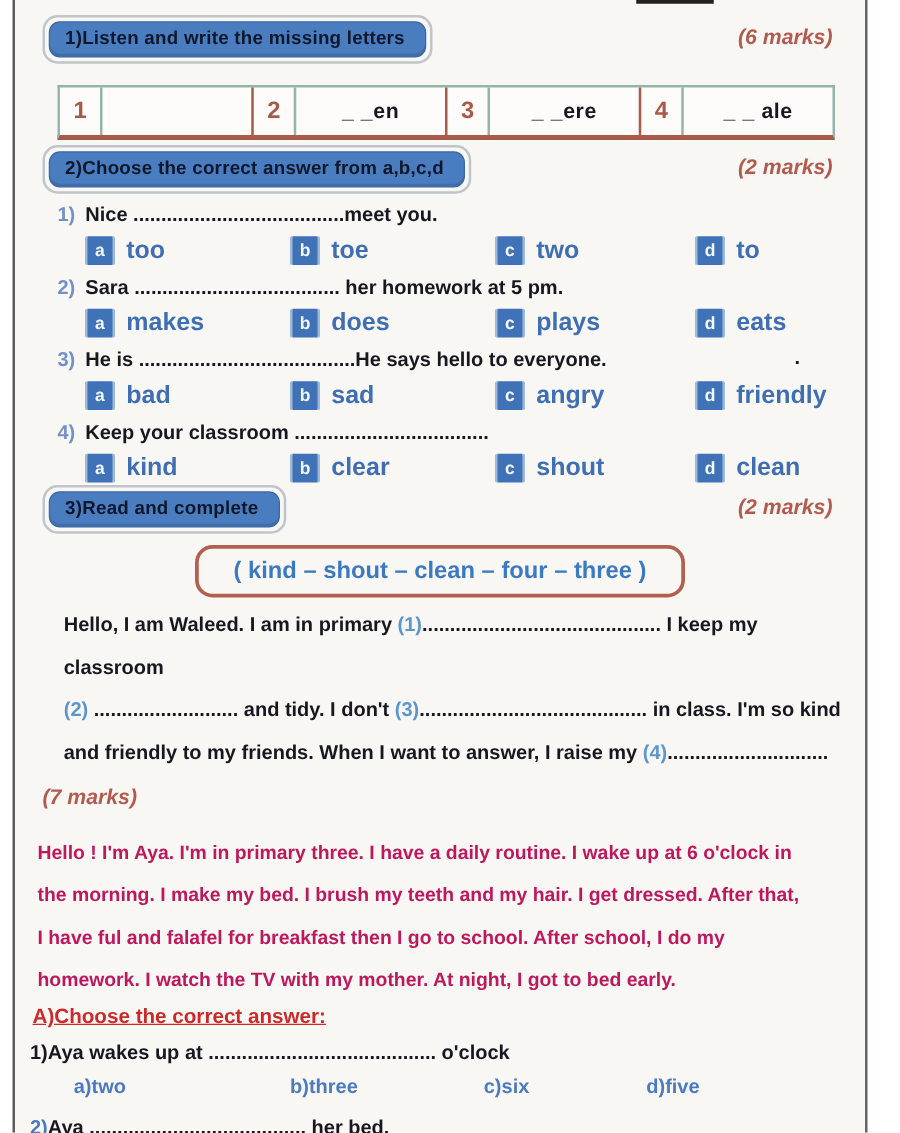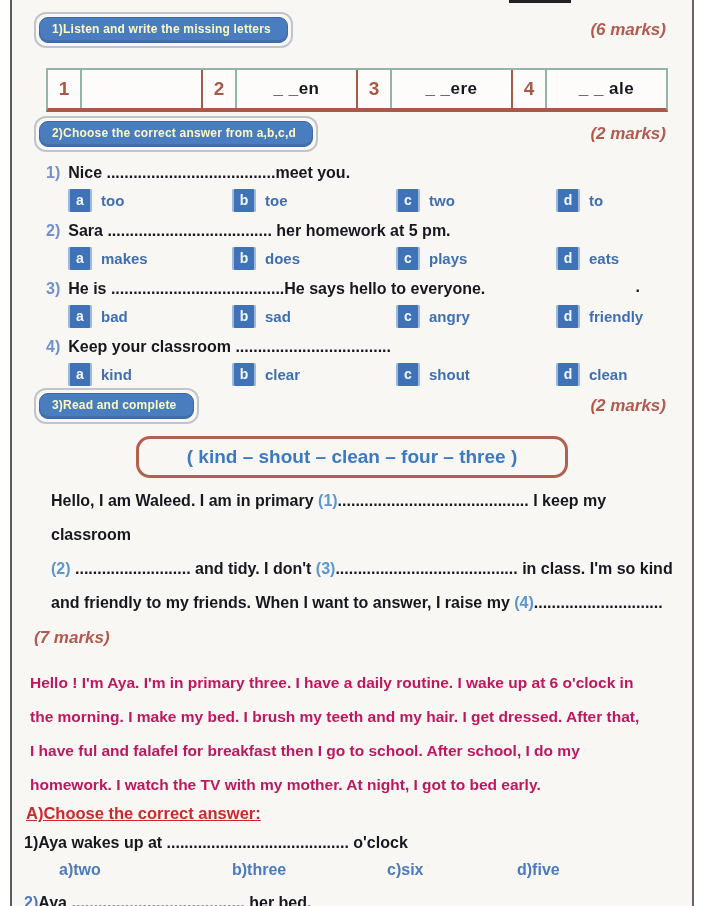--- a/index.html
+++ b/index.html
@@ -7,22 +7,22 @@
     font-family:"Liberation Sans","DejaVu Sans",sans-serif; }
   .sheet { position:absolute; left:10px; top:0; width:684px; height:906px;
     background:#f9f7f4; border-left:2px solid #5d5d5d; border-right:2px solid #6b6266;
     padding-top:12px; }
   .top-artifact { position:absolute; left:497px; top:0; width:62px; height:3px; background:#222; }
 
   
   .hrow { display:flex; align-items:flex-start; justify-content:space-between;
     padding:0 26px 0 22px; height:40px; }
   .hbtn-outer { border:2px solid #bfc5ca; border-radius:12px; padding:3px; display:inline-block; }
-  .hbtn { background:#4a7dc0; color:#fef9c3; border:1px solid #3a67a5; border-radius:9px;
-    padding:4px 16px 6px 12px; font-size:12px; font-weight:bold; letter-spacing:.2px;
+  .hbtn { background:#4a7dc0; color:#0f172a; border:1px solid #3a67a5; border-radius:9px;
+    padding:4px 16px 6px 12px; font-size:15px; font-weight:bold; letter-spacing:.2px;
     box-shadow: inset 0 -2px 0 rgba(0,0,0,.12); white-space:nowrap; }
   .marks { color:#b25a4e; font-weight:bold; font-size:17px; margin-top:8px; white-space:nowrap;font-style:italic; }
 
   
   .ltable { display:flex; margin:16px 20px 0 34px; width:622px; height:44px;
     border:2px solid #93b4aa; border-bottom:4px solid #a85a49; background:#fdfcfa; }
   .lgroup { display:flex; flex:1; }
   .lgroup + .lgroup { border-left:2px solid #a85a49; }
   .lnum { width:34px; border-right:2px solid #93b4aa; color:#a85a49; font-weight:bold;
     font-size:19px; display:flex; align-items:center; justify-content:center; }
@@ -33,24 +33,24 @@
   .q-line { display:flex; padding-left:34px; margin-top:4px; height:26px; align-items:center;
     font-size:16px; font-weight:bold; color:#17171f; position:relative; }
   .qnum { color:#7291c9; margin-right:8px; }
   .stray-dot { position:absolute; right:52px; top:2px; color:#17171f; }
   .opt-row { display:grid; grid-template-columns:164px 164px 160px 1fr;
     padding-left:56px; height:28px; align-items:center; }
   .opt { display:flex; align-items:center; gap:9px; }
   .lbox { width:24px; height:23px; background:#3f72b6; color:#f2f7fc; font-weight:bold;
     font-size:14px; display:flex; align-items:center; justify-content:center; border-radius:2px;
     box-shadow: inset 3px 0 0 -1px rgba(255,255,255,.5), inset -3px 0 0 -1px rgba(255,255,255,.5); }
-  .oword { color:#3f6fb2; font-weight:bold; font-size:15px; }
-
-  
-  .bank { margin:8px auto 0; width:432px; height:42px; border:3px solid #b2604f;
+  .oword { color:#3f6fb2; font-weight:bold; font-size:20px; }
+
+  
+  .bank { margin:8px auto 0; width:392px; height:42px; border:3px solid #b2604f;
     border-radius:14px; display:flex; align-items:center; justify-content:center;
     color:#3b79c0; font-weight:bold; font-size:19px; }
   .cloze { margin-top:6px; padding:0 12px 0 39px; font-weight:bold; font-size:16px;
     color:#17171f; line-height:34px; }
   .blank-no { color:#5b96cf; }
 
   
   .passage { margin-top:6px; padding:0 14px 0 18px; font-weight:bold; font-size:15.5px;
     color:#be185d; line-height:34px; }
 

